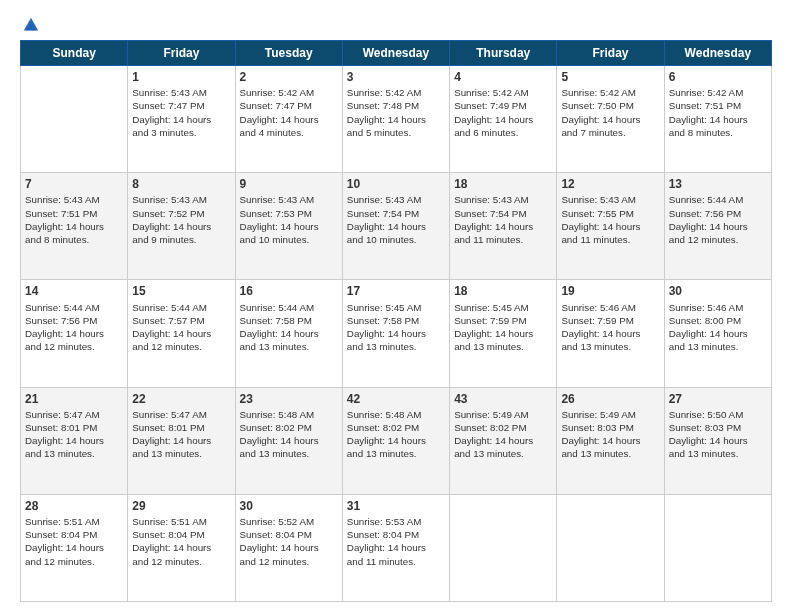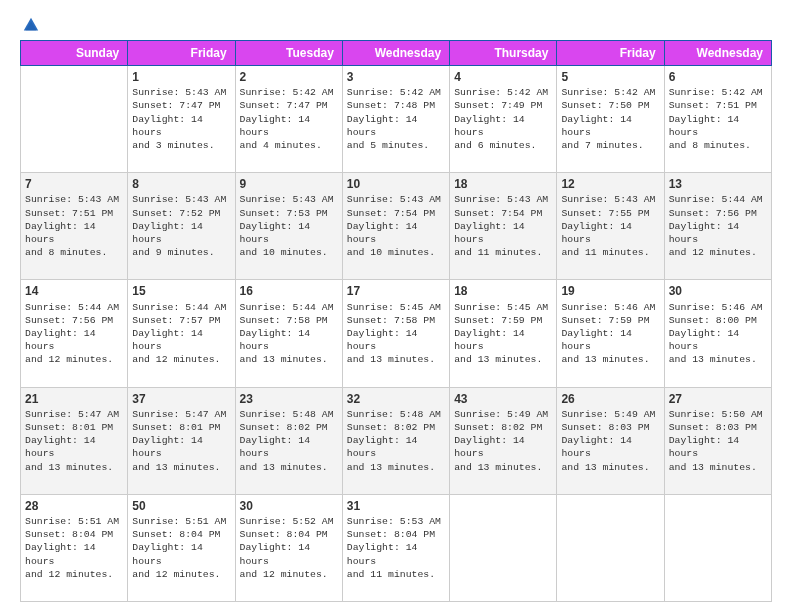--- a/index.html
+++ b/index.html
@@ -60,24 +60,24 @@
       font-size: 14px;
       color: #555;
     }
     .calendar {
       width: 100%;
       border-collapse: collapse;
       flex: 1;
       font-size: 10.5px;
     }
     .calendar thead tr th {
-      background-color: #d946ef;
+      background-color: #0c4a6e;
       color: #fff;
       padding: 5px 8px;
-      text-align: right;
+      text-align: center;
       font-size: 12px;
       font-weight: bold;
       border: 1px solid #1a5aaa;
     }
     .calendar tbody tr td {
       border: 1px solid #ccc;
       vertical-align: top;
       padding: 3px 4px;
       width: calc(100% / 7);
       height: 80px;
@@ -87,21 +87,20 @@
     .day-number {
       font-weight: bold;
       font-size: 12px;
       display: block;
       margin-bottom: 1px;
     }
     .day-info {
       font-size: 9.8px;
       color: #333;
       line-height: 1.35;
-      font-family: Liberation Mono, monospace;
     }
     .empty-cell {
       background: #f9f9f9;
     }
     .row-shaded td {
       background: #f3f3f3;
     }
     .row-white td {
       background: #ffffff;
     }
@@ -226,29 +225,29 @@
             <span class="day-number">30</span>
             <div class="day-info">Sunrise: 5:46 AM<br>Sunset: 8:00 PM<br>Daylight: 14 hours<br>and 13 minutes.</div>
           </td>
         </tr>
         <tr class="row-shaded">
           <td>
             <span class="day-number">21</span>
             <div class="day-info">Sunrise: 5:47 AM<br>Sunset: 8:01 PM<br>Daylight: 14 hours<br>and 13 minutes.</div>
           </td>
           <td>
-            <span class="day-number">37</span>
+            <span class="day-number">22</span>
             <div class="day-info">Sunrise: 5:47 AM<br>Sunset: 8:01 PM<br>Daylight: 14 hours<br>and 13 minutes.</div>
           </td>
           <td>
             <span class="day-number">23</span>
             <div class="day-info">Sunrise: 5:48 AM<br>Sunset: 8:02 PM<br>Daylight: 14 hours<br>and 13 minutes.</div>
           </td>
           <td>
-            <span class="day-number">32</span>
+            <span class="day-number">42</span>
             <div class="day-info">Sunrise: 5:48 AM<br>Sunset: 8:02 PM<br>Daylight: 14 hours<br>and 13 minutes.</div>
           </td>
           <td>
             <span class="day-number">43</span>
             <div class="day-info">Sunrise: 5:49 AM<br>Sunset: 8:02 PM<br>Daylight: 14 hours<br>and 13 minutes.</div>
           </td>
           <td>
             <span class="day-number">26</span>
             <div class="day-info">Sunrise: 5:49 AM<br>Sunset: 8:03 PM<br>Daylight: 14 hours<br>and 13 minutes.</div>
           </td>
@@ -256,21 +255,21 @@
             <span class="day-number">27</span>
             <div class="day-info">Sunrise: 5:50 AM<br>Sunset: 8:03 PM<br>Daylight: 14 hours<br>and 13 minutes.</div>
           </td>
         </tr>
         <tr class="row-white">
           <td>
             <span class="day-number">28</span>
             <div class="day-info">Sunrise: 5:51 AM<br>Sunset: 8:04 PM<br>Daylight: 14 hours<br>and 12 minutes.</div>
           </td>
           <td>
-            <span class="day-number">50</span>
+            <span class="day-number">29</span>
             <div class="day-info">Sunrise: 5:51 AM<br>Sunset: 8:04 PM<br>Daylight: 14 hours<br>and 12 minutes.</div>
           </td>
           <td>
             <span class="day-number">30</span>
             <div class="day-info">Sunrise: 5:52 AM<br>Sunset: 8:04 PM<br>Daylight: 14 hours<br>and 12 minutes.</div>
           </td>
           <td>
             <span class="day-number">31</span>
             <div class="day-info">Sunrise: 5:53 AM<br>Sunset: 8:04 PM<br>Daylight: 14 hours<br>and 11 minutes.</div>
           </td>

